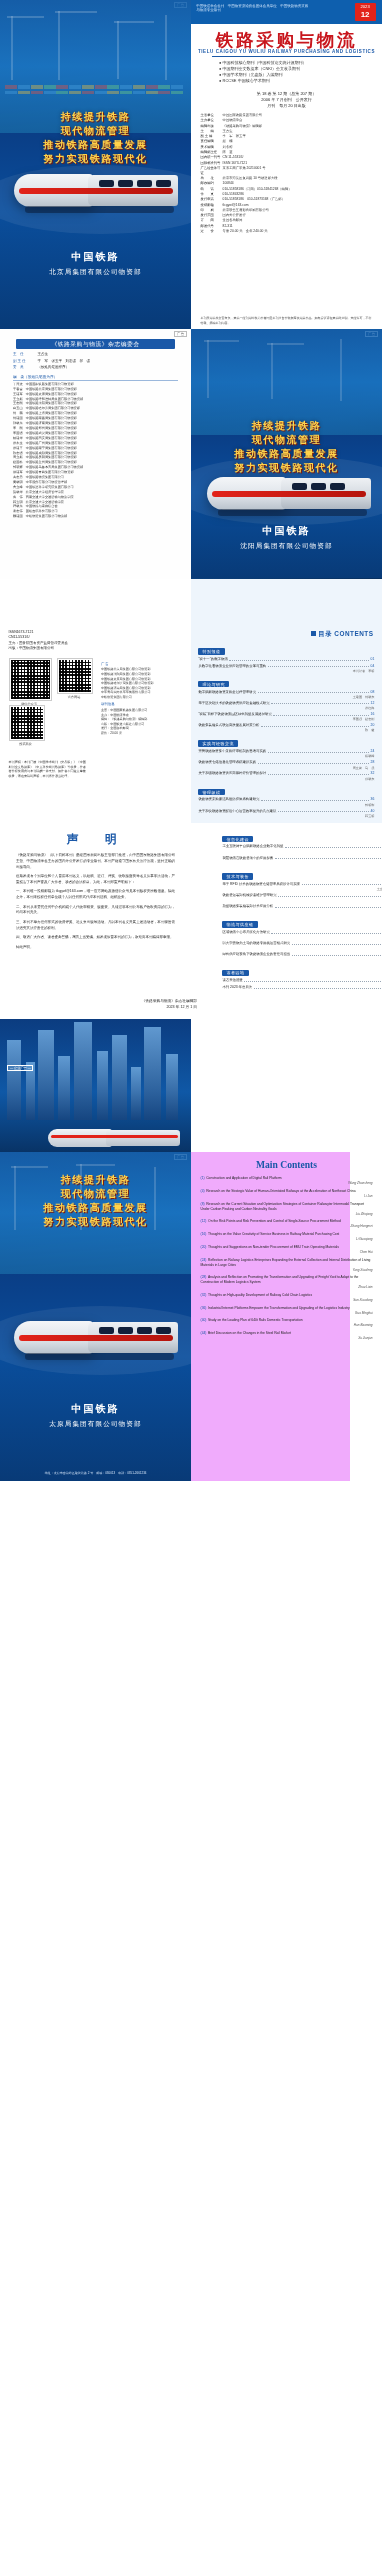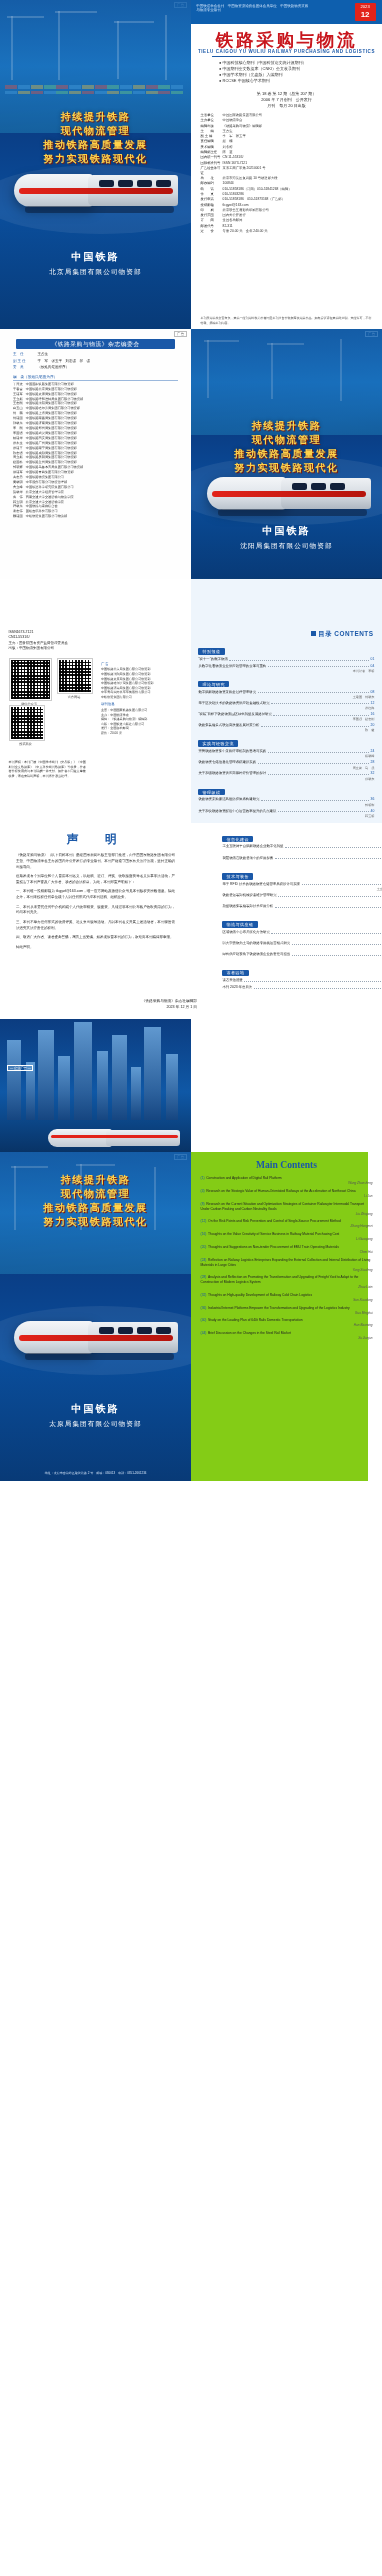--- a/index.html
+++ b/index.html
@@ -136,21 +136,21 @@
   .ad-band .t{position:absolute;left:0;top:14px;width:191px;text-align:center;color:#ffd24a;
     font-family:"Liberation Serif","DejaVu Serif",serif;font-weight:bold;font-size:11px;letter-spacing:3.2px;
     text-shadow:1.1px 1.1px 0 #7b1d10;}
   .ad-band .s{position:absolute;left:0;top:31px;width:191px;text-align:center;color:#ffe9a8;font-size:5.3px;letter-spacing:2.1px;}
   .ad-mark{position:absolute;left:7.4px;top:242px;font-size:3.2px;color:#fff;border:0.5px solid #fff;padding:0 1.6px;}
 
   
   .spread5{height:329px;display:flex;}
   .s5-left{position:relative;width:191px;height:329px;
     background:linear-gradient(160deg,#0d3f86,#1059a8 45%,#072c5e);overflow:hidden;}
-  .s5-right{position:relative;width:177px;height:329px;background:#84cc16;}
+  .s5-right{position:relative;width:159px;height:329px;background:#f0abfc;}
   .mc-title{position:absolute;left:0;top:7.4px;width:191px;text-align:center;color:#1a58a8;
     font-family:"Liberation Serif","DejaVu Serif",serif;font-weight:bold;font-size:9.6px;}
   .mc-list{position:absolute;left:9.6px;top:24.4px;width:172px;}
   .mc-item{font-size:3.3px;line-height:5px;color:#222;margin-bottom:2.7px;}
   .mc-item .num{color:#1a58a8;margin-right:1.6px;}
   .mc-item .au{display:block;text-align:right;color:#555;font-size:3.1px;font-style:italic;}
   .back-title{position:absolute;left:0;top:21px;width:191px;text-align:center;
     font-family:"Liberation Serif","DejaVu Serif",serif;font-weight:bold;color:#ffd24a;
     text-shadow:1.1px 1.1px 0 #7b1d10;letter-spacing:1.6px;}
   .back-title div{font-size:10px;line-height:14px;}

